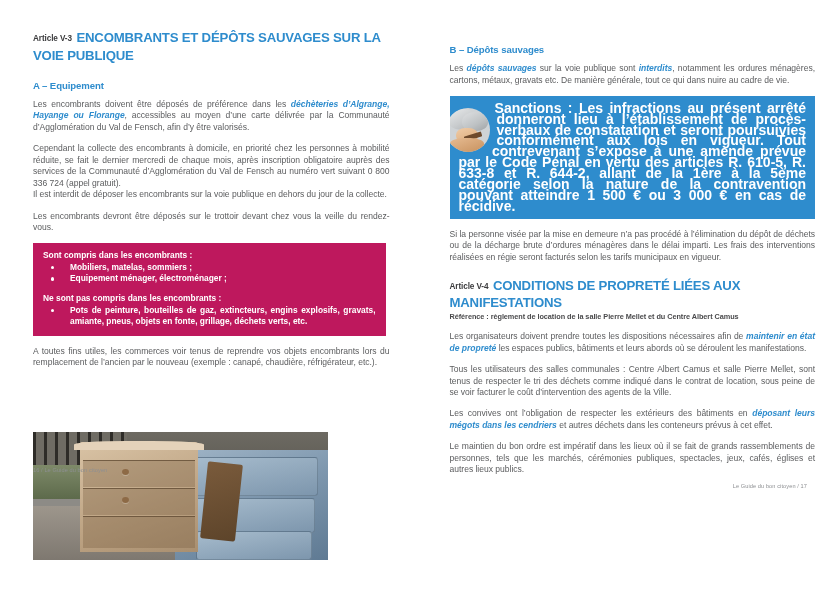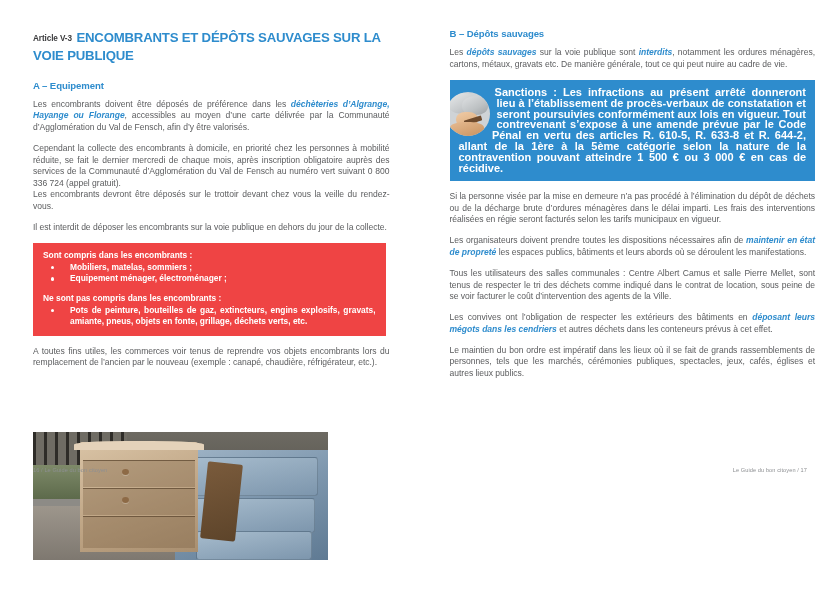--- a/index.html
+++ b/index.html
@@ -20,21 +20,21 @@
     inset: 0;
     display: flex;
   }
   .page {
     position: relative;
     width: 419.5px;
     height: 487px;
     box-sizing: border-box;
   }
   .page-left  { padding: 28px 30px 0 33px; }
-  .page-right { padding: 28px 24px 0 30px; }
+  .page-right { padding: 28px 24px 0 30px; margin-top: 16px; }
 
   
   .article-head {
     margin: 0 0 1px 0;
     line-height: 1.12;
   }
   .article-tag {
     font-size: 8.2px;
     font-weight: bold;
     color: #3b3b3d;
@@ -76,21 +76,21 @@
   p.body.last { margin-bottom: 0; }
   p.body.nogap { margin-bottom: 0; }
   .hl {
     color: #2e8ccd;
     font-weight: bold;
     font-style: italic;
   }
 
   
   .blue-box {
-    background: #ef4444;
+    background: #be185d;
     color: #ffffff;
     padding: 7px 10px 8px 10px;
     box-sizing: border-box;
     margin: 8px 4px 10px 0;
   }
   .blue-box .bb-title {
     font-size: 8.4px;
     font-weight: bold;
     line-height: 11.4px;
     margin: 0;
@@ -124,21 +124,21 @@
   .sanctions-box {
     background: #2e8ccd;
     color: #ffffff;
     margin: 9px 0 10px 0;
     padding: 7px 9px 7px 9px;
     box-sizing: border-box;
     position: relative;
     overflow: hidden;
   }
   .sanctions-text {
-    font-size: 11px;
+    font-size: 14px;
     font-weight: bold;
     line-height: 10.9px;
     text-align: justify;
     margin: 0;
   }
   .gavel-icon {
     position: absolute;
     left: -4px;
     top: 12px;
     width: 44px;
@@ -249,22 +249,22 @@
     <div class="article-head">
       <span class="article-tag">Article V-3</span>
       <span class="article-title">ENCOMBRANTS ET DÉPÔTS SAUVAGES SUR LA VOIE PUBLIQUE</span>
     </div>
 
     <div class="sub-head">A – Equipement</div>
 
     <p class="body"><span>Les encombrants doivent être déposés de préférence dans les </span><span class="hl">déchèteries d’Algrange, Hayange ou Florange</span><span>, accessibles au moyen d’une carte délivrée par la Communauté d’Agglomération du Val de Fensch, afin d’y être valorisés.</span></p>
 
     <p class="body nogap">Cependant la collecte des encombrants à domicile, en priorité chez les personnes à mobilité réduite, se fait le dernier mercredi de chaque mois, après inscription obligatoire auprès des services de la Communauté d’Agglomération du Val de Fensch au numéro vert suivant 0 800 336 724 (appel gratuit).</p>
+    <p class="body">Il est interdit de déposer les encombrants sur la voie publique en dehors du jour de la collecte.</p>
     <p class="body">Les encombrants devront être déposés sur le trottoir devant chez vous la veille du rendez-vous.</p>
-    <p class="body">Il est interdit de déposer les encombrants sur la voie publique en dehors du jour de la collecte.</p>
 
     <div class="blue-box">
       <p class="bb-title">Sont compris dans les encombrants :</p>
       <ul>
         <li>Mobiliers, matelas, sommiers ;</li>
         <li>Equipement ménager, électroménager ;</li>
       </ul>
       <div class="gap"></div>
       <p class="bb-title">Ne sont pas compris dans les encombrants :</p>
       <ul>
@@ -294,36 +294,41 @@
       <div class="pl-arm"></div>
     </div>
 
     <div class="footer footer-left">16 / Le Guide du bon citoyen</div>
   </div>
 
   <div class="page page-right">
 
     <div class="sub-head tight">B – Dépôts sauvages</div>
 
-    <p class="body"><span>Les </span><span class="hl">dépôts sauvages</span><span> sur la voie publique sont </span><span class="hl">interdits</span><span>, notamment les ordures ménagères, cartons, métaux, gravats etc. De manière générale, tout ce qui peut nuire au cadre de vie.</span></p>
+    <p class="body"><span>Les </span><span class="hl">dépôts sauvages</span><span> sur la voie publique sont </span><span class="hl">interdits</span><span>, notamment les ordures ménagères, cartons, métaux, gravats etc. De manière générale, tout ce qui dans nuire au cadre de vie.</span></p>
 
     <div class="sanctions-box">
       <div class="float-wrap"></div>
       <div class="gavel-icon">
         <div class="wig"></div>
         <div class="wig2"></div>
         <div class="face"></div>
         <div class="gavel"></div>
         <div class="hand"></div>
       </div>
       <p class="sanctions-text">Sanctions : Les infractions au présent arrêté donneront lieu à l’établissement de procès-verbaux de constatation et seront poursuivies conformément aux lois en vigueur. Tout contrevenant s’expose à une amende prévue par le Code Pénal en vertu des articles R. 610-5, R. 633-8 et R. 644-2, allant de la 1ère à la 5ème catégorie selon la nature de la contravention pouvant atteindre 1 500 € ou 3 000 € en cas de récidive.</p>
     </div>
 
     <p class="body">Si la personne visée par la mise en demeure n’a pas procédé à l’élimination du dépôt de déchets ou de la décharge brute d’ordures ménagères dans le délai imparti. Les frais des interventions réalisées en régie seront facturés selon les tarifs municipaux en vigueur.</p>
 
+    <div class="article-head" style="margin-top:12px;">
+      <span class="article-tag">Article V-4</span>
+      <span class="article-title">CONDITIONS DE PROPRETÉ LIÉES AUX  MANIFESTATIONS</span>
+    </div>
+    <div class="article-ref" style="margin-bottom:10px;">Référence : règlement de location de la salle Pierre Mellet et du Centre Albert Camus</div>
 
     <p class="body"><span>Les organisateurs doivent prendre toutes les dispositions nécessaires afin de </span><span class="hl">maintenir en état de propreté</span><span> les espaces publics, bâtiments et leurs abords où se déroulent les manifestations.</span></p>
 
     <p class="body">Tous les utilisateurs des salles communales : Centre Albert Camus et salle Pierre Mellet, sont tenus de respecter le tri des déchets comme indiqué dans le contrat de location, sous peine de se voir facturer le coût d’intervention des agents de la Ville.</p>
 
     <p class="body"><span>Les convives ont l’obligation de respecter les extérieurs des bâtiments en </span><span class="hl">déposant leurs mégots dans les cendriers</span><span> et autres déchets dans les conteneurs prévus à cet effet.</span></p>
 
     <p class="body last">Le maintien du bon ordre est impératif dans les lieux où il se fait de grands rassemblements de personnes, tels que les marchés, cérémonies publiques, spectacles, jeux, cafés, églises et autres lieux publics.</p>
 
     <div class="footer footer-right">Le Guide du bon citoyen / 17</div>

